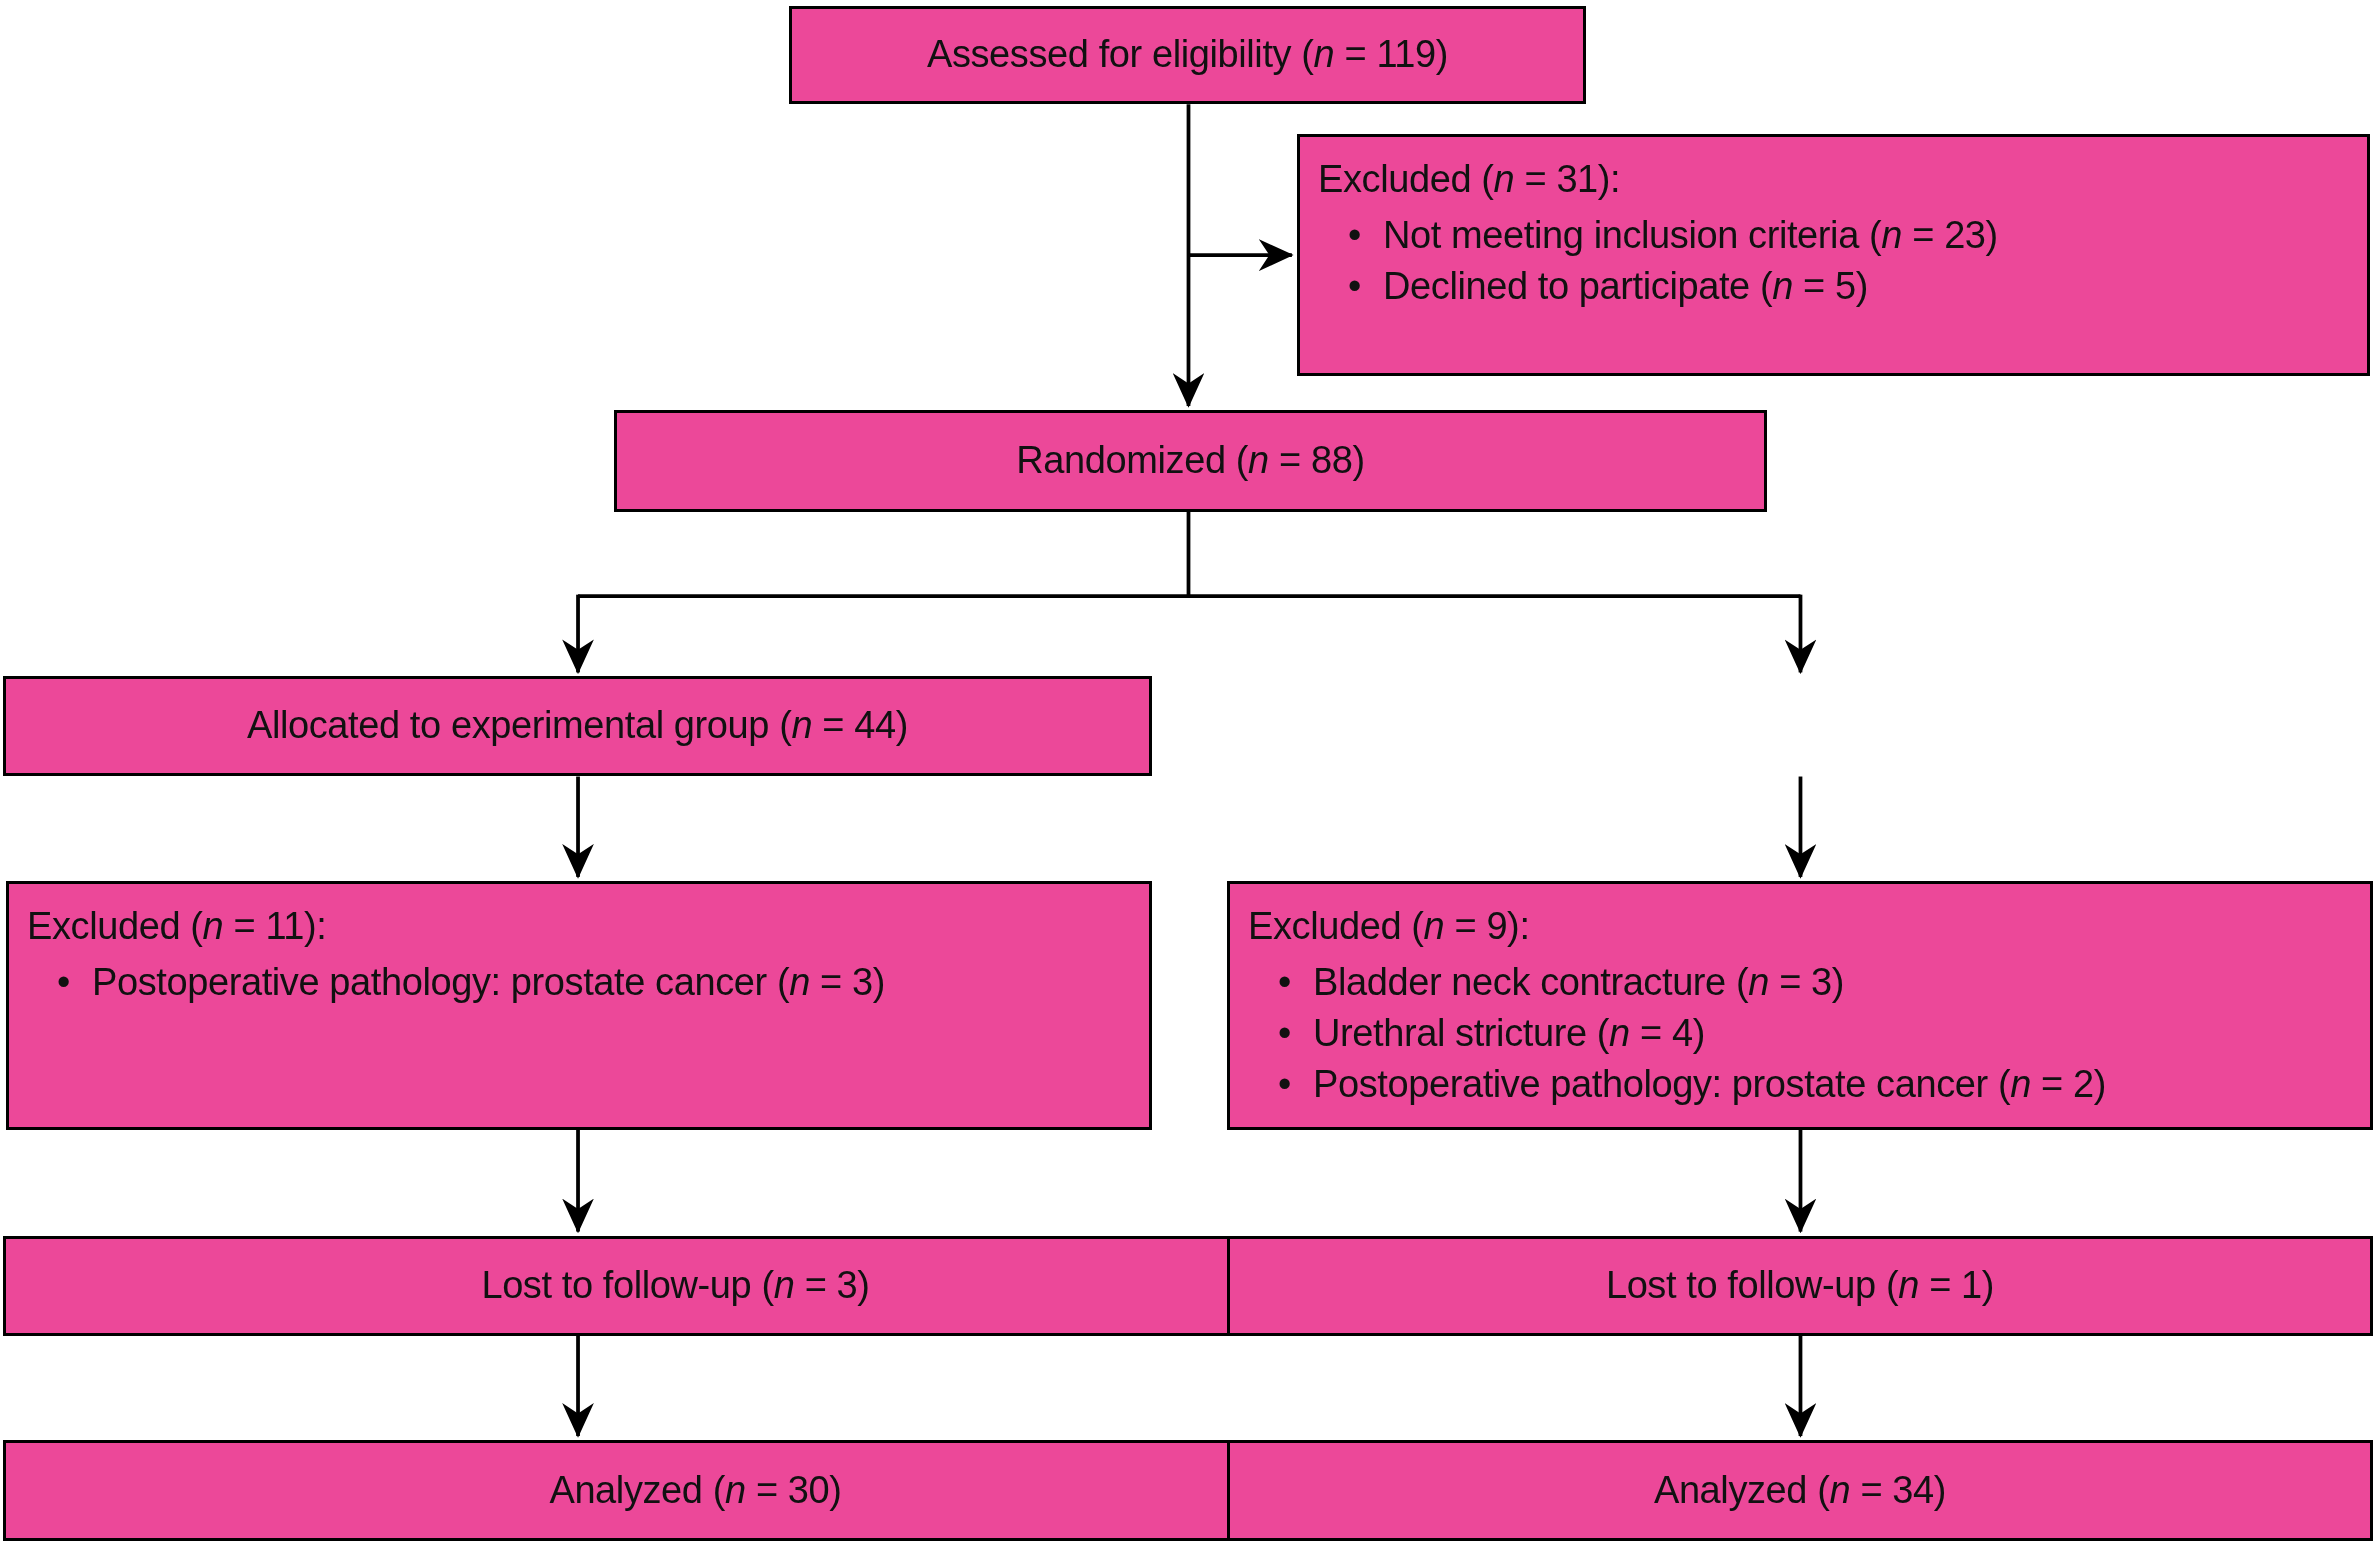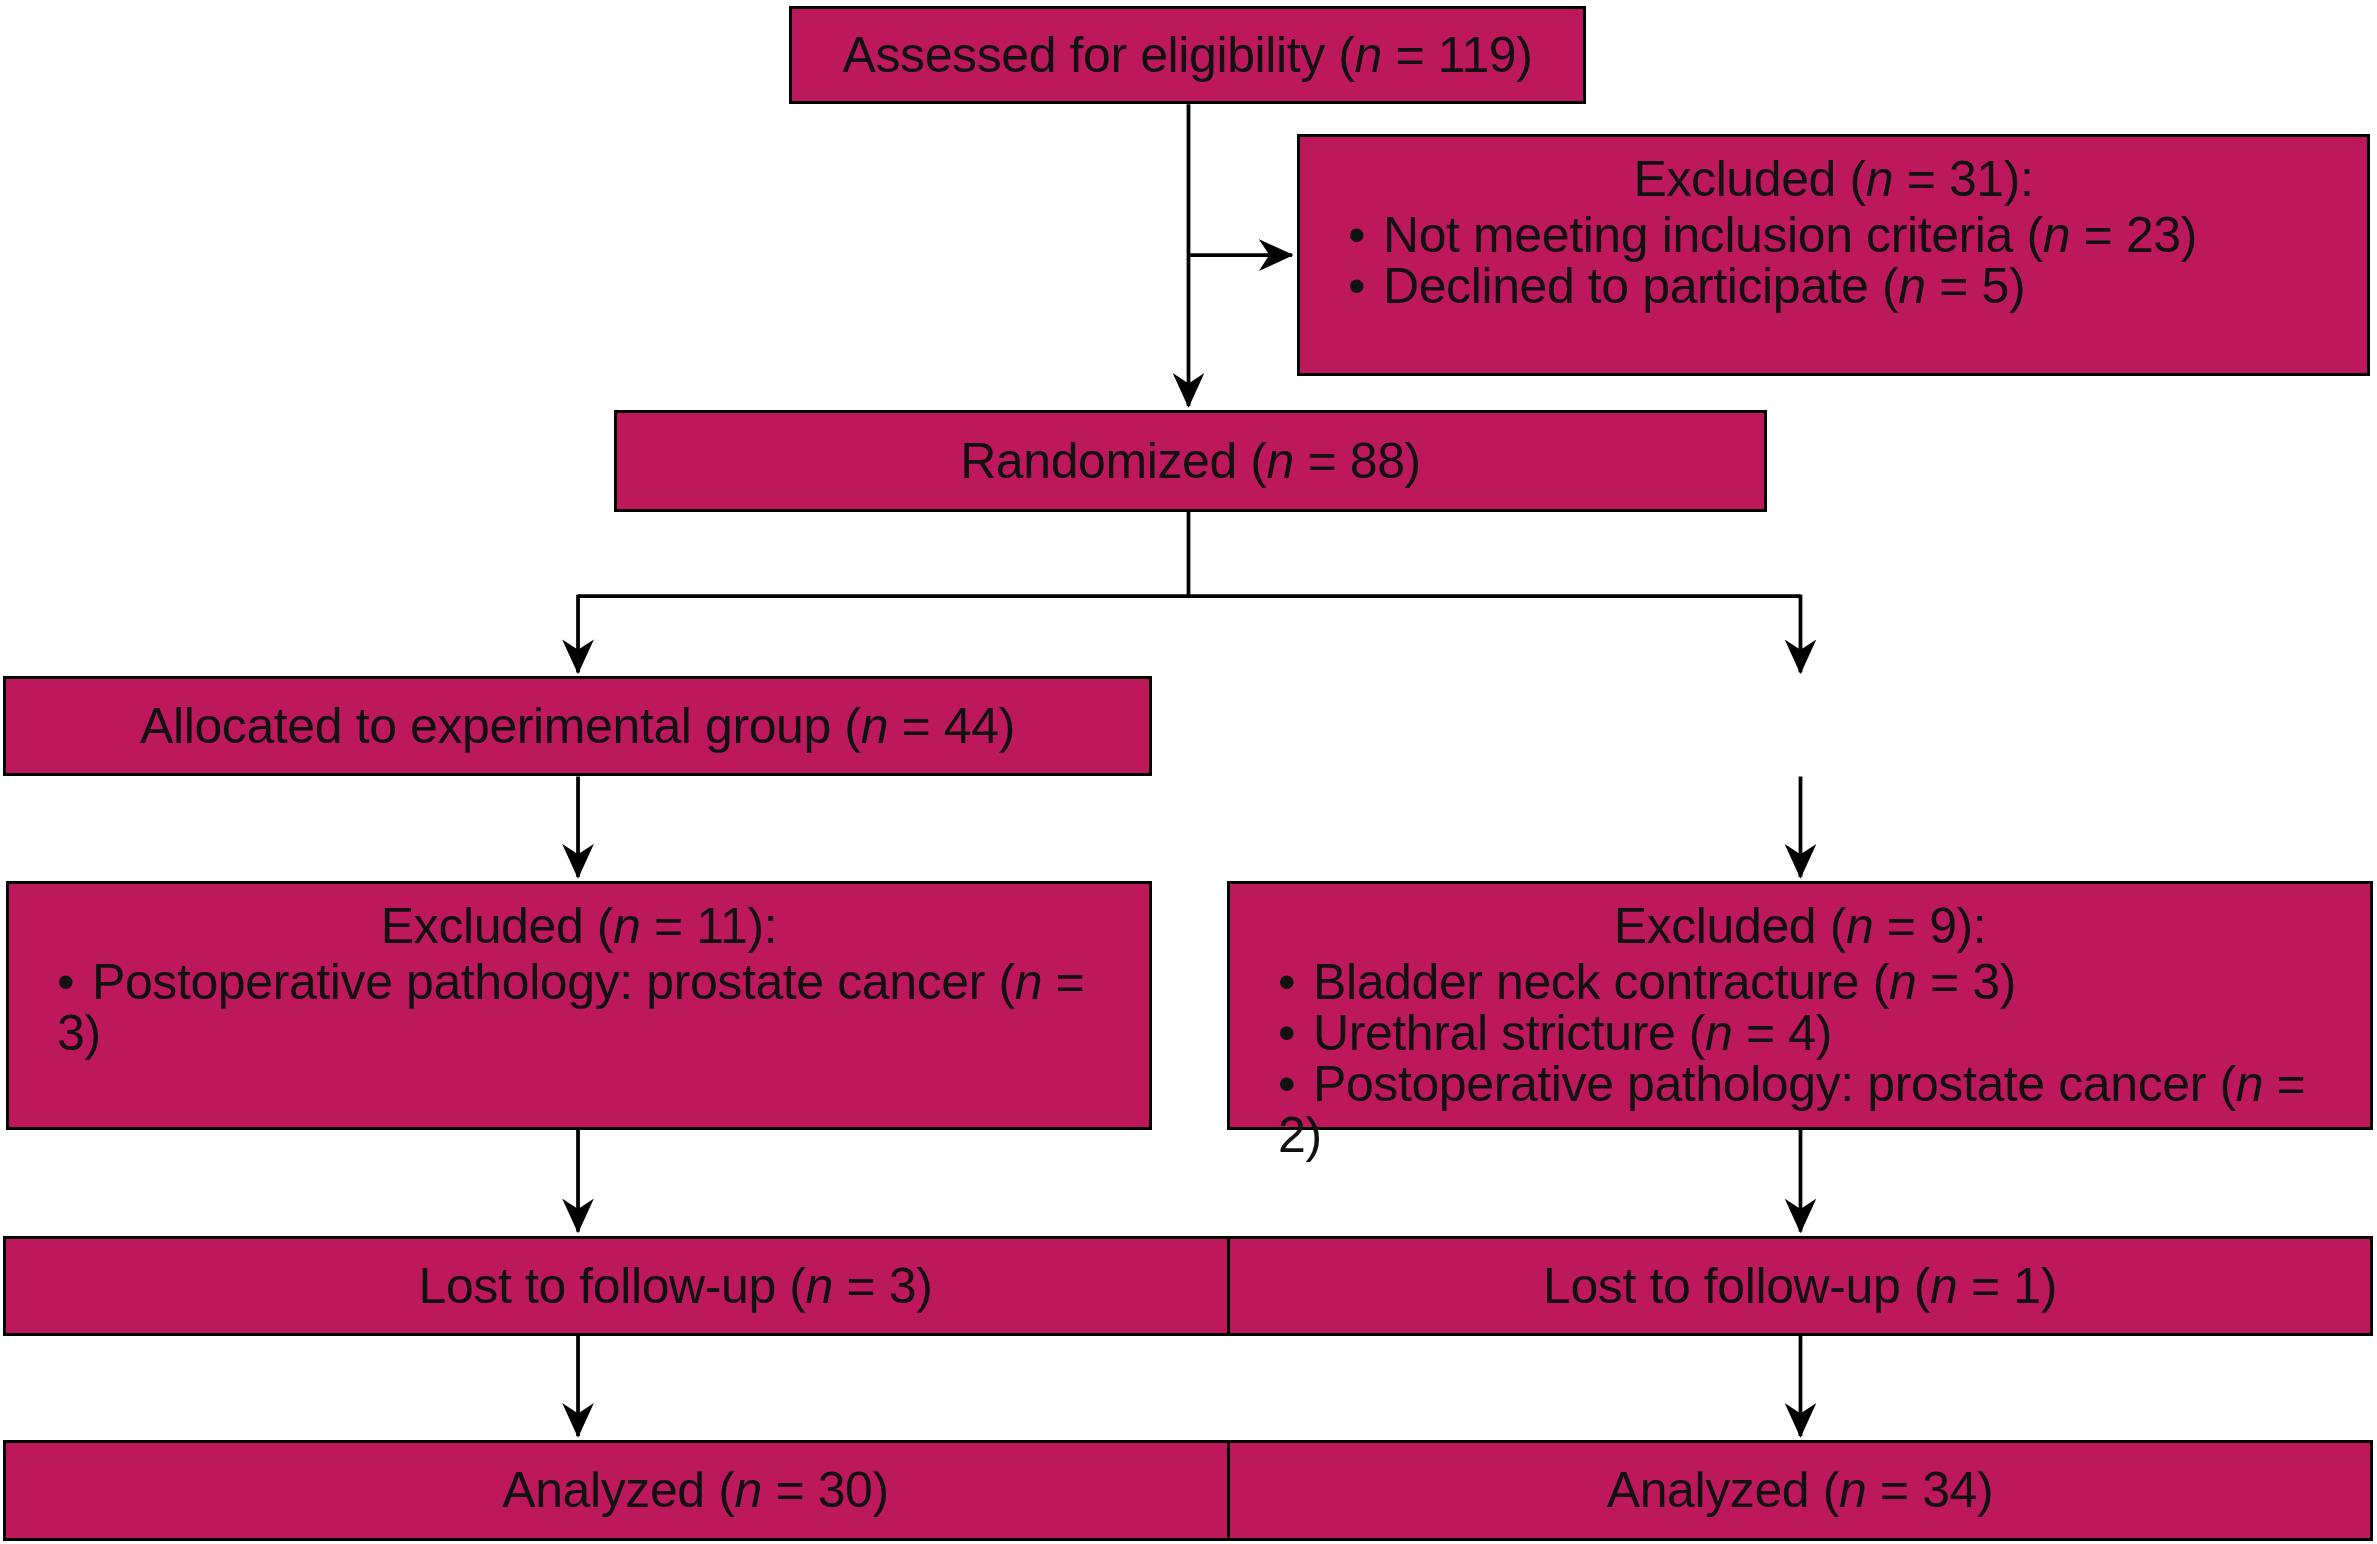--- a/index.html
+++ b/index.html
@@ -23,35 +23,34 @@
     height: 1544px;
   }
   .connectors line {
     stroke: #000000;
     stroke-width: 5;
   }
   .box {
     position: absolute;
     box-sizing: border-box;
     border: 3.8px solid #000000;
-    background: #be185d;
-    font-size: 50px;
+    background: #ec4899;
+    font-size: 38px;
     line-height: 1.3;
   }
   .box.center {
     display: flex;
     align-items: center;
     justify-content: center;
     text-align: center;
   }
   .box.detail {
     padding: 16.6px 18px 0 18px;
   }
   .box-title {
-    text-align: center;
     line-height: 50px;
     margin-bottom: 6px;
   }
   ul.bullets {
     list-style: none;
     margin: 0;
     padding: 0 0 0 30px;
   }
   ul.bullets li {
     line-height: 51px;

